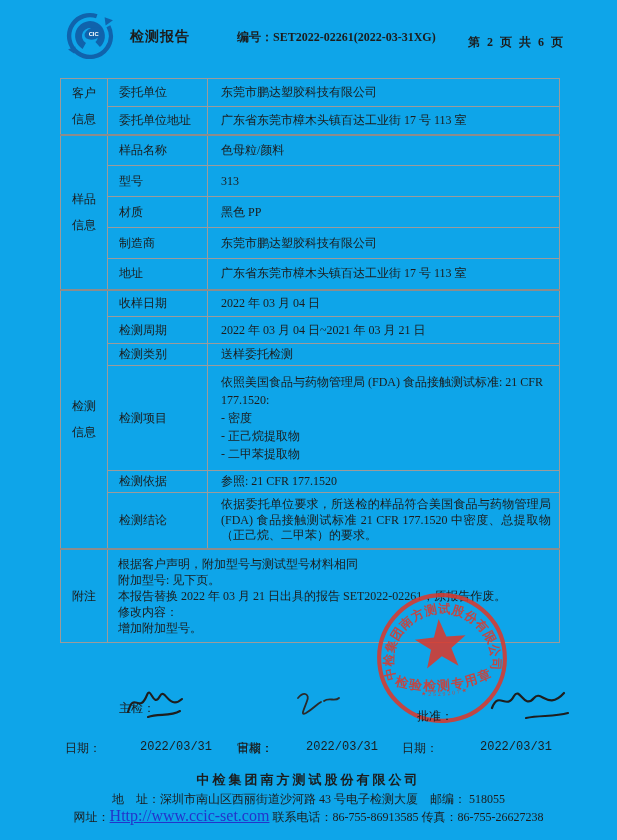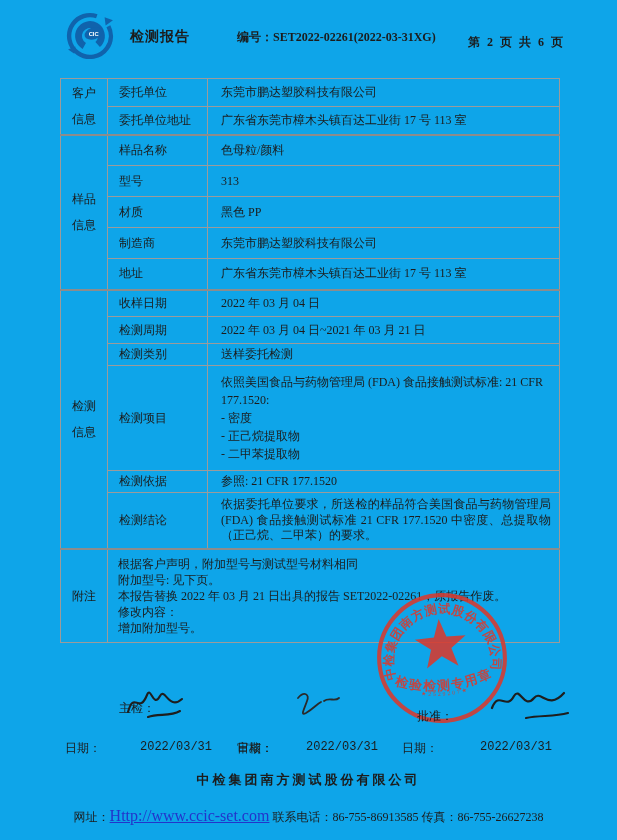--- a/index.html
+++ b/index.html
@@ -195,19 +195,20 @@
 
     <span class="lbl date-l1">日期：</span>
     <span class="lbl date-l2">日期：</span>
     <span class="lbl date-l3">日期：</span>
     <span class="date-v date-v1">2022/03/31</span>
     <span class="date-v date-v2">2022/03/31</span>
     <span class="date-v date-v3">2022/03/31</span>
   </div>
 
   <div class="foot foot-company">中检集团南方测试股份有限公司</div>
+  <div class="foot foot-addr">地　址：深圳市南山区西丽街道沙河路 43 号电子检测大厦　邮编： 518055</div>
   <div class="foot foot-web">
     <span>网址：</span><a href="#">Http://www.ccic-set.com</a>
     <span>联系电话：86-755-86913585</span>
     <span>传真：86-755-26627238</span>
   </div>
 
 </div>
 
 </body></html>

